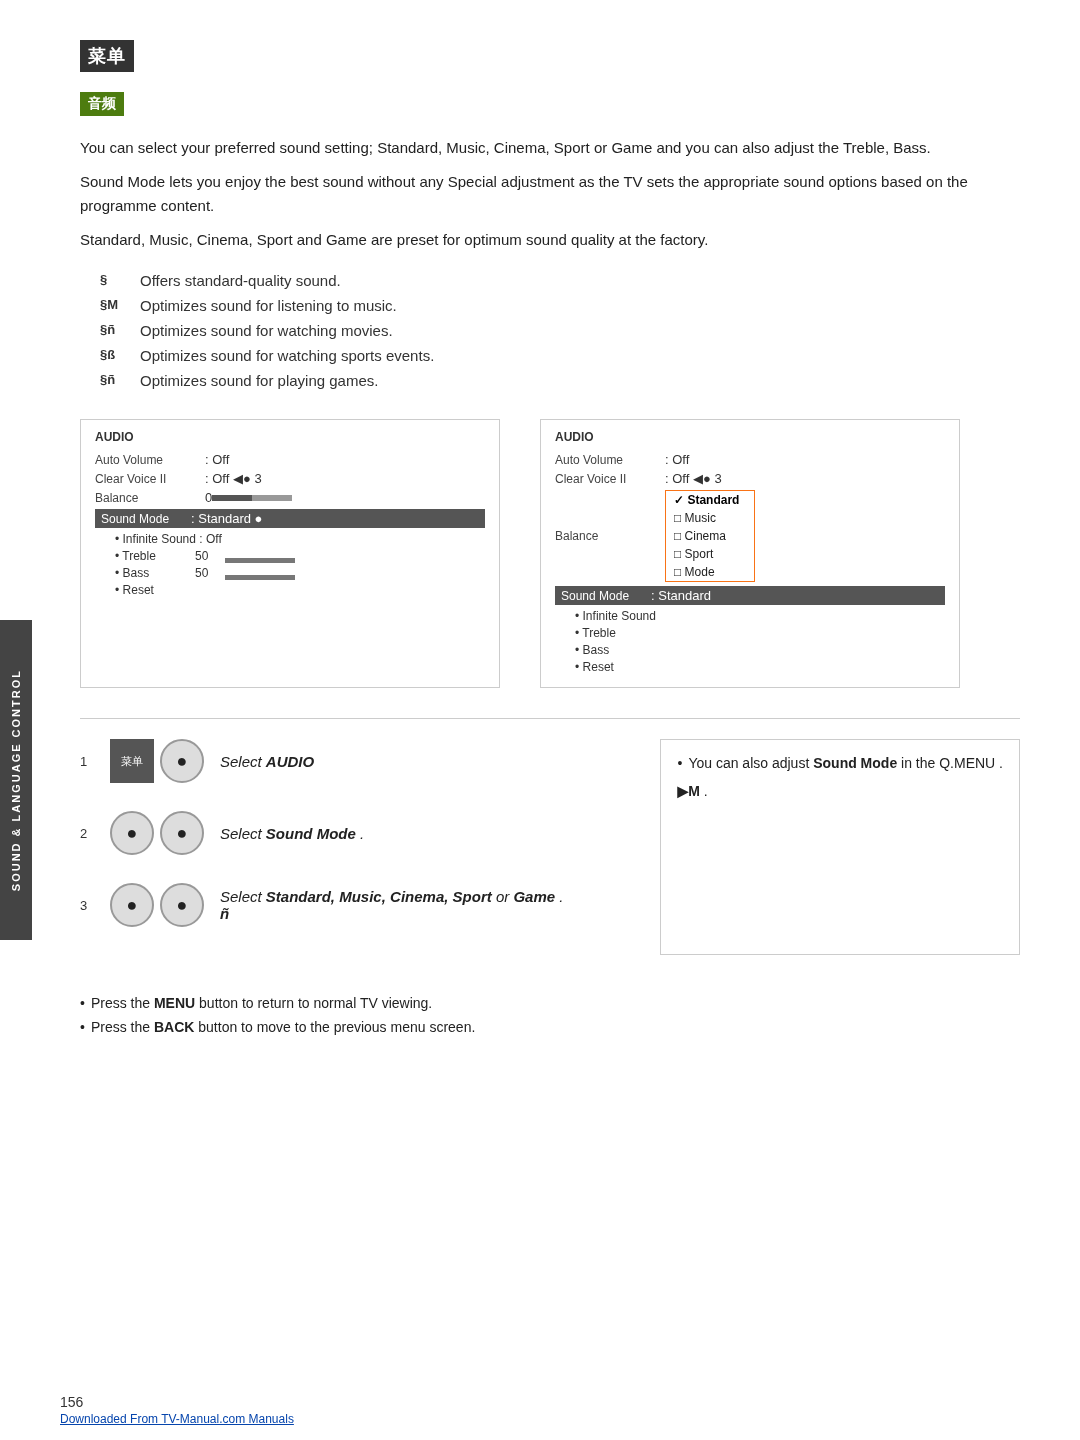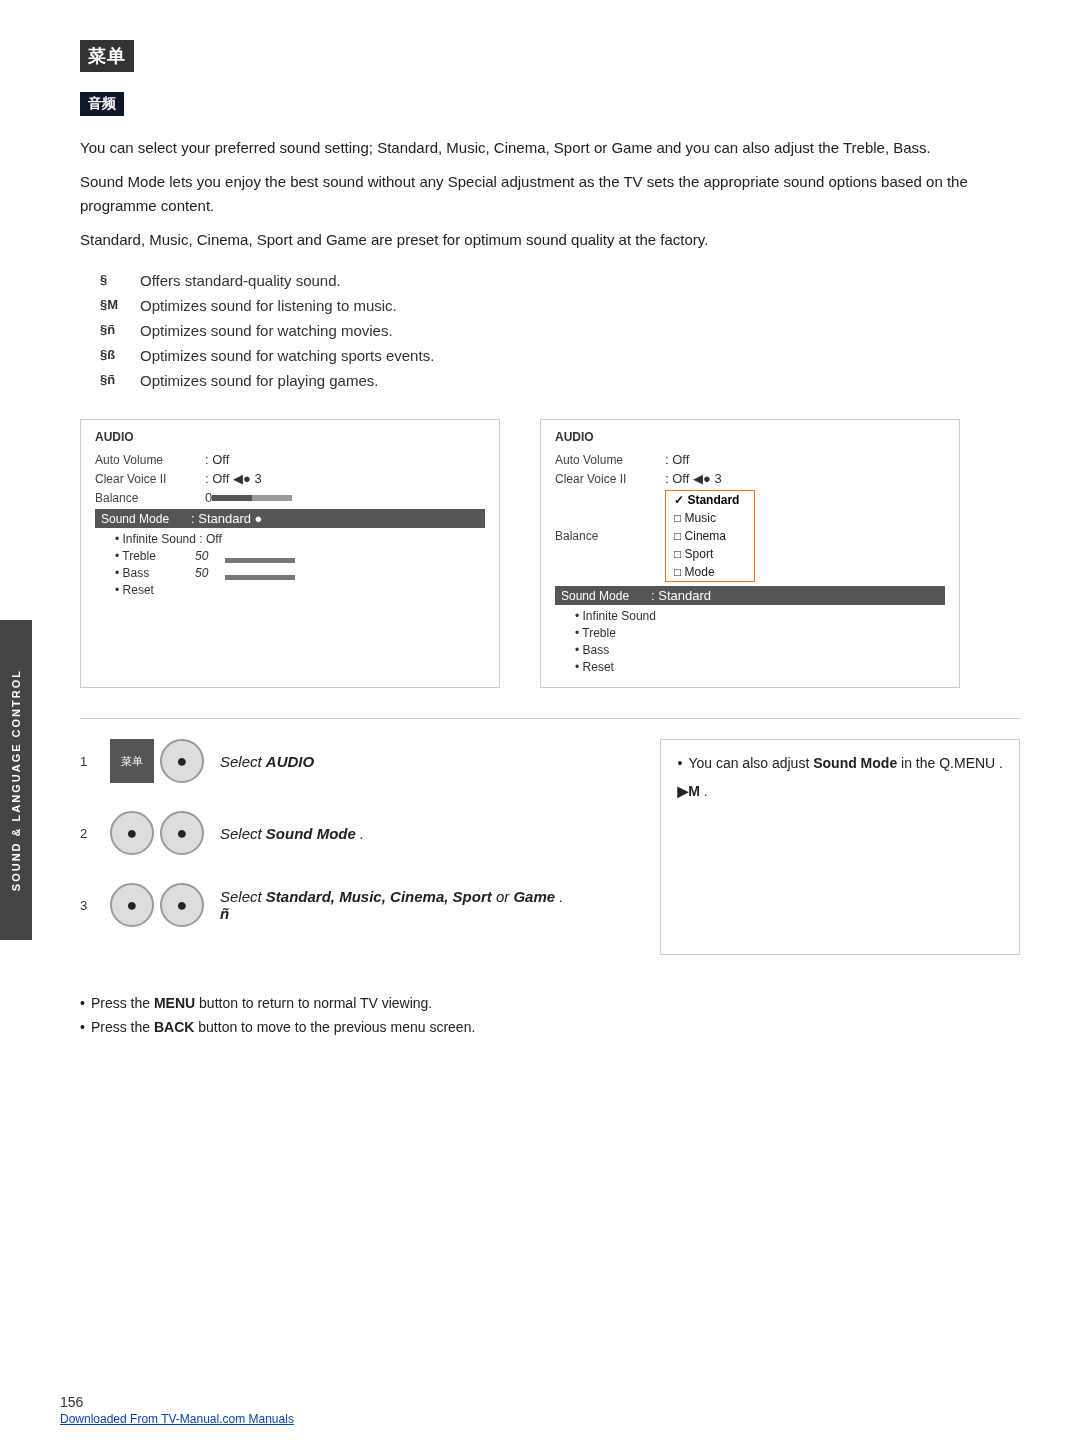--- a/index.html
+++ b/index.html
@@ -53,21 +53,21 @@
       color: #fff;
       font-size: 18px;
       font-weight: bold;
       padding: 4px 8px;
       letter-spacing: 1px;
       margin-right: 4px;
     }
 
     
     .sub-logo {
-      background: #0f172a;
+      background: #4d7c0f;
       color: #fff;
       font-size: 14px;
       font-weight: bold;
       padding: 3px 8px;
       display: inline-block;
       margin-bottom: 20px;
     }
 
     
     .main-text {
@@ -153,21 +153,20 @@
       align-items: flex-end;
       margin-bottom: 3px;
       font-size: 12px;
       color: #333;
     }
     .audio-sub-label {
       min-width: 80px;
     }
     .audio-sub-value {
       min-width: 30px;
-      font-style: italic;
     }
 
     
     .dropdown-menu {
       border: 1px solid #f97316;
       background: #fff;
       font-size: 12px;
       min-width: 90px;
     }
     .dropdown-item {

